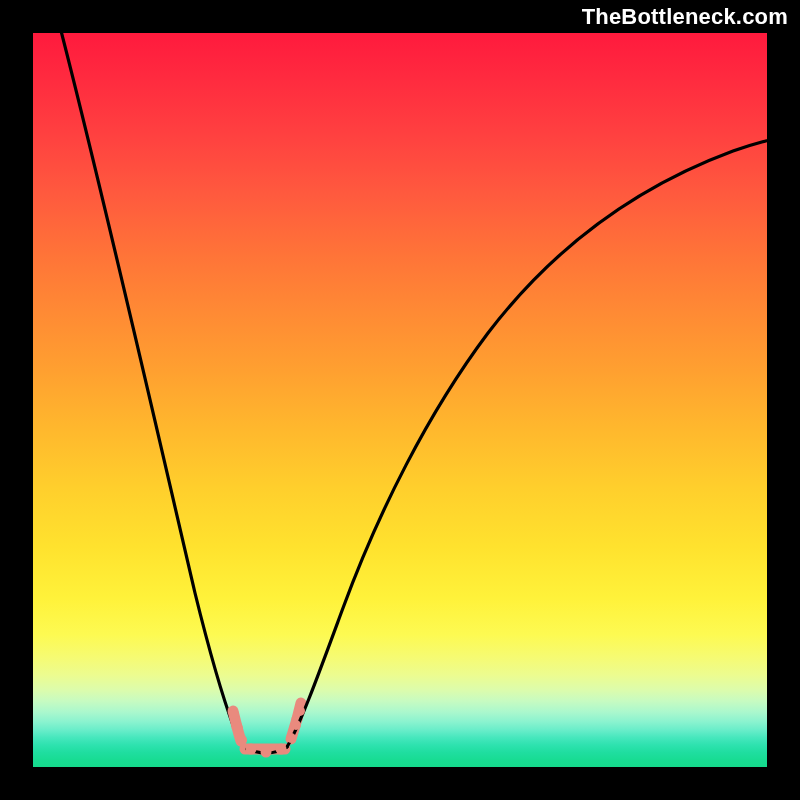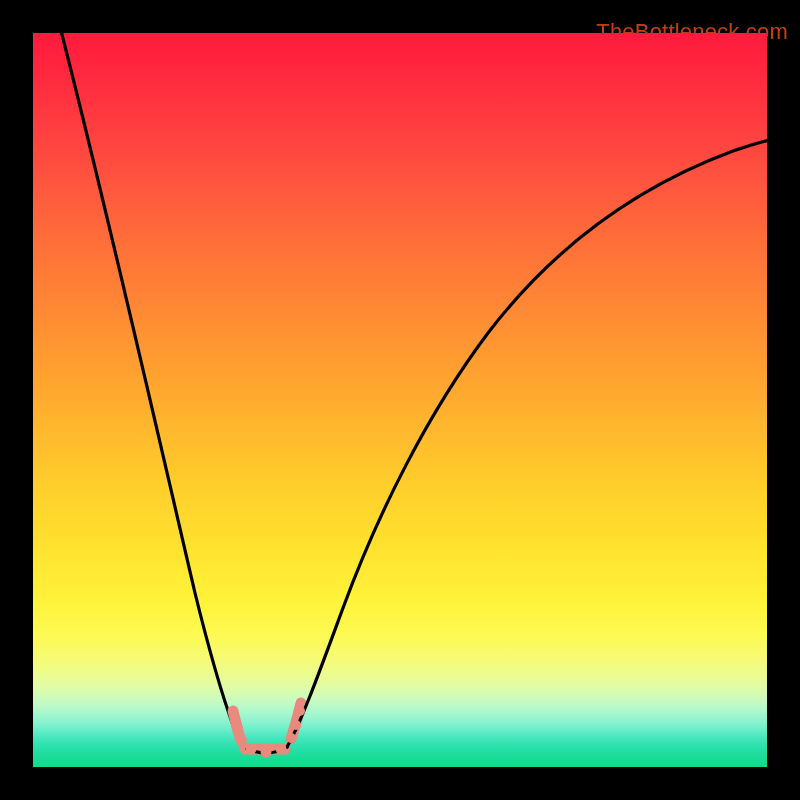--- a/index.html
+++ b/index.html
@@ -5,26 +5,26 @@
     * { margin: 0; padding: 0; box-sizing: border-box; }
     html, body { width: 800px; height: 800px; overflow: hidden; background: #000; }
     .frame {
       width: 800px;
       height: 800px;
       background: #000;
       position: relative;
     }
     .watermark {
       position: absolute;
-      top: 19px;
+      top: 4px;
       right: 12px;
       font-family: Arial, Helvetica, sans-serif;
       font-size: 22px;
-      color: #c2410c;
-      font-weight: 400;
+      color: #ffffff;
+      font-weight: 700;
       letter-spacing: 0.2px;
     }
     .plot {
       position: absolute;
       left: 33px;
       top: 33px;
       width: 734px;
       height: 734px;
       overflow: hidden;
     }

